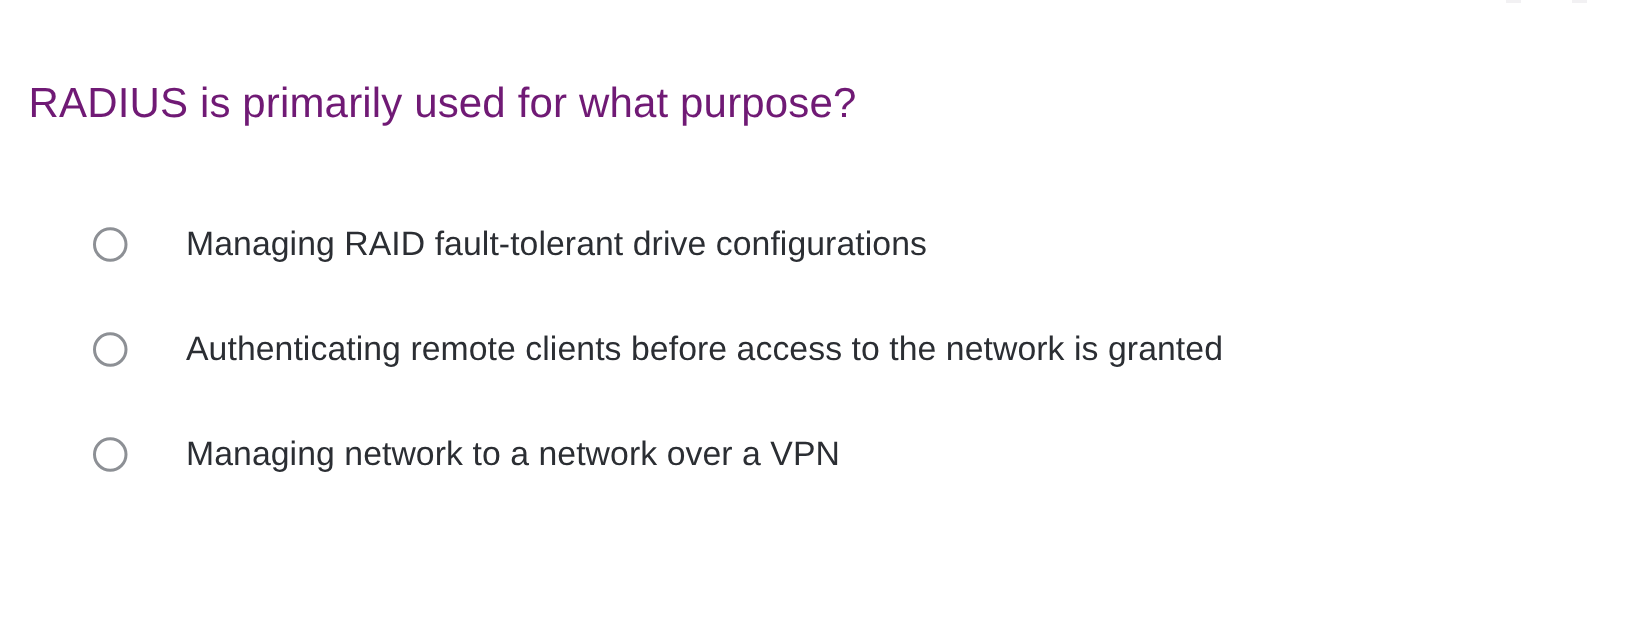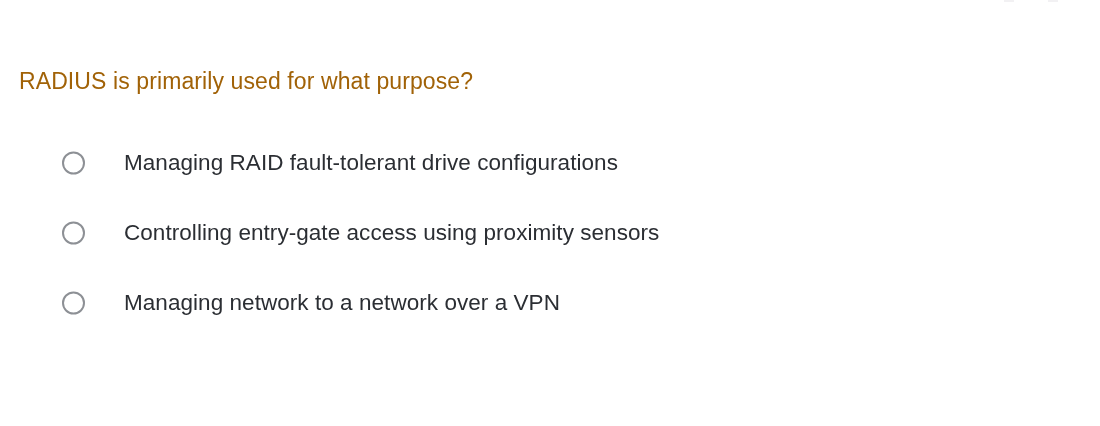--- a/index.html
+++ b/index.html
@@ -38,24 +38,24 @@
     width: 10px;
     height: 2px;
     background: #b9b4bd;
   }
   .top-artifact span.a { left: 0px; }
   .top-artifact span.b { left: 44px; }
 
   .question {
     position: absolute;
     left: 19px;
-    top: 66px;
-    font-size: 23px;
+    top: 54px;
+    font-size: 28px;
     line-height: 30px;
-    color: #a16207;
+    color: #701a75;
     letter-spacing: 0.1px;
     white-space: nowrap;
   }
 
   .options {
     position: absolute;
     left: 0;
     top: 128px;
     width: 1100px;
   }
@@ -105,25 +105,25 @@
 
   <div class="question">RADIUS is primarily used for what purpose?</div>
 
   <div class="options">
 
     <div class="option">
       <span class="radio"></span>
       <span class="option-label">Managing RAID fault-tolerant drive configurations</span>
     </div>
 
-
     <div class="option">
       <span class="radio"></span>
-      <span class="option-label">Controlling entry-gate access using proximity sensors</span>
+      <span class="option-label">Authenticating remote clients before access to the network is granted</span>
     </div>
+
 
     <div class="option">
       <span class="radio"></span>
       <span class="option-label">Managing network to a network over a VPN</span>
     </div>
 
   </div>
 </div>
 
 </body></html>

